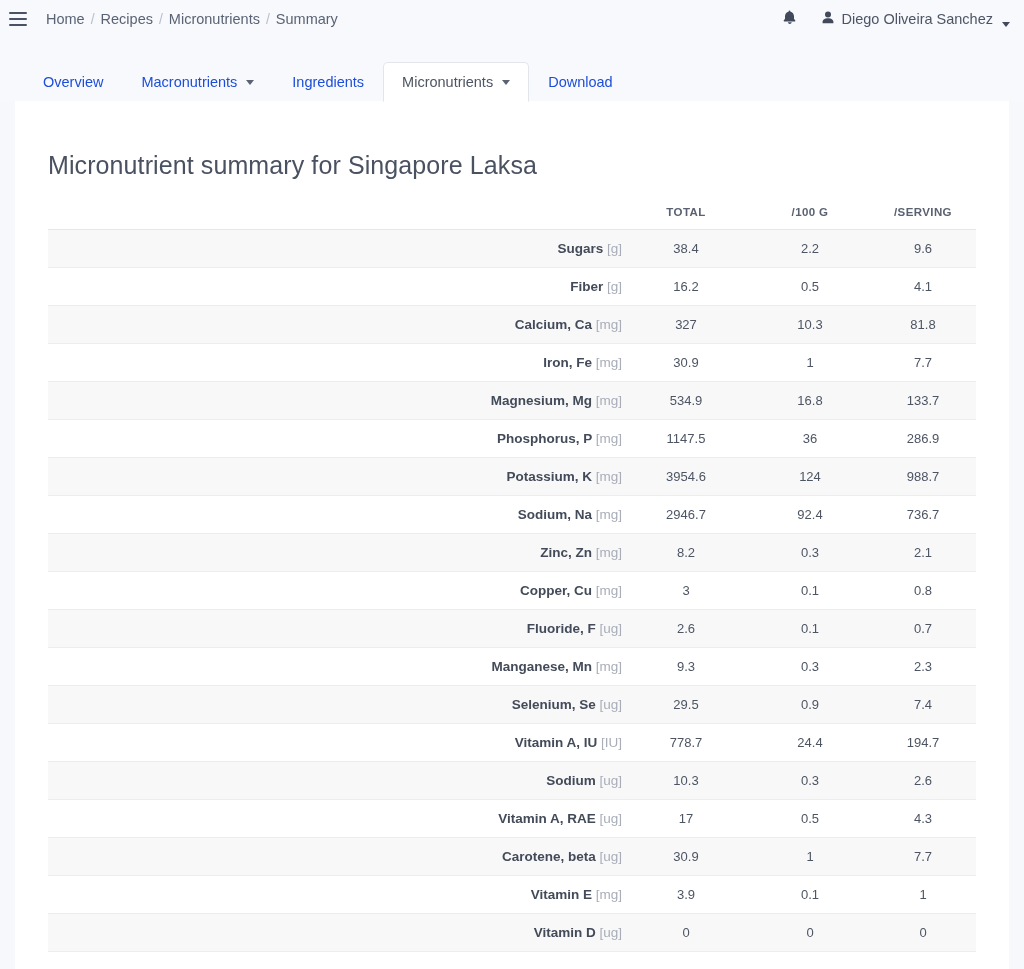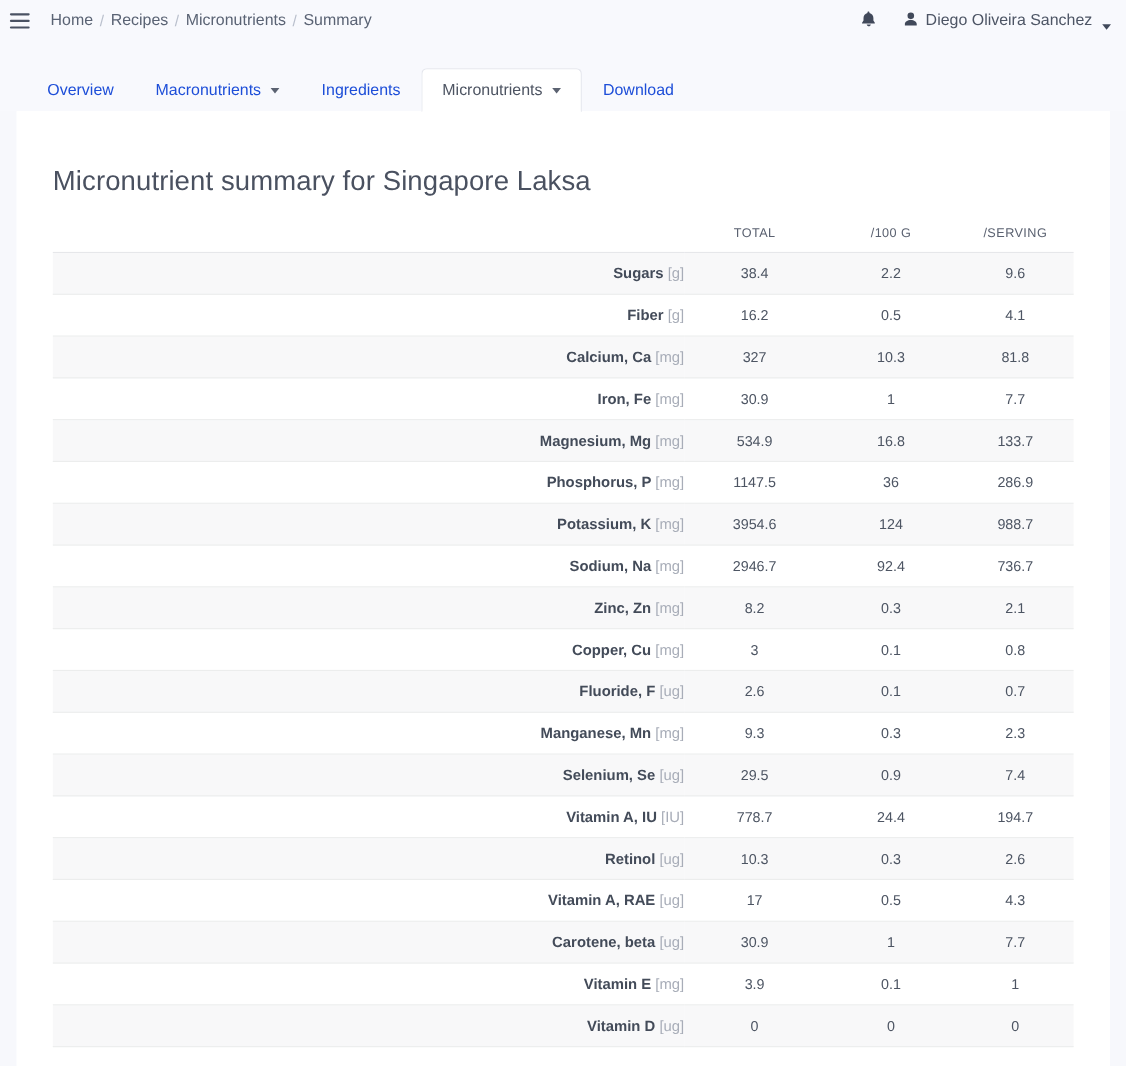--- a/index.html
+++ b/index.html
@@ -86,21 +86,21 @@
     font-weight: 400;
     padding-top: 50px;
     padding-bottom: 14px;
     letter-spacing: 0.1px;
   }
 
   
   table { width: 100%; border-collapse: collapse; table-layout: fixed; }
   thead th {
     font-size: 11.5px;
-    font-weight: 400;
+    font-weight: 700;
     color: #5a6170;
     letter-spacing: 0.4px;
     padding: 12px 0 11px 0;
     text-align: center;
     border-bottom: 1px solid #e6e7ea;
   }
   thead th.name-col { text-align: left; }
   col.c-name { width: 574px; }
   col.c-total { width: 128px; }
   col.c-100g { width: 120px; }
@@ -279,21 +279,21 @@
           <td>0.9</td>
           <td>7.4</td>
         </tr>
         <tr>
           <td class="name-col"><span>Vitamin A, IU</span> <span class="unit">[IU]</span></td>
           <td>778.7</td>
           <td>24.4</td>
           <td>194.7</td>
         </tr>
         <tr>
-          <td class="name-col"><span>Retinol</span> <span class="unit">[ug]</span></td>
+          <td class="name-col"><span>Sodium</span> <span class="unit">[ug]</span></td>
           <td>10.3</td>
           <td>0.3</td>
           <td>2.6</td>
         </tr>
         <tr>
           <td class="name-col"><span>Vitamin A, RAE</span> <span class="unit">[ug]</span></td>
           <td>17</td>
           <td>0.5</td>
           <td>4.3</td>
         </tr>

